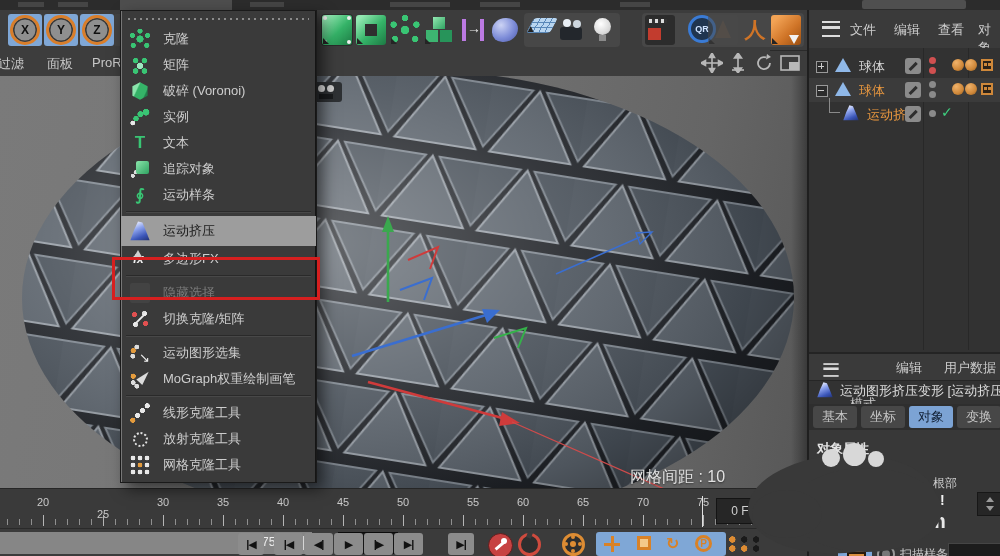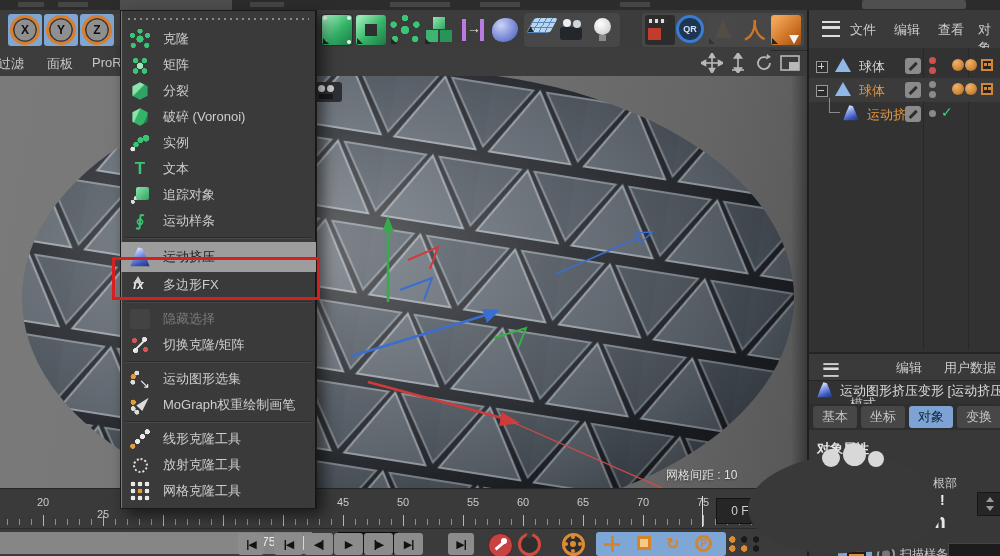--- a/index.html
+++ b/index.html
@@ -44,40 +44,40 @@
     background-image:repeating-linear-gradient(90deg,#5a88b8 0 1px,transparent 1px 6px),repeating-linear-gradient(0deg,#5a88b8 0 1px,transparent 1px 5px);}
   .v-cam{background:none;}
   .v-cam::before{content:"";position:absolute;left:3px;top:12px;width:22px;height:13px;background:#23272c;border-radius:3px;}
   .v-cam::after{content:"";position:absolute;left:6px;top:4px;width:8px;height:8px;border-radius:50%;background:#e8eef4;box-shadow:10px 1px 0 0 #cdd6de;border:none;}
   .v-bulb{background:none;}
   .v-bulb::before{content:"";position:absolute;left:6px;top:3px;width:17px;height:17px;border-radius:50%;background:radial-gradient(circle at 40% 35%,#ffffff,#d8d8d8 65%,#9d9d9d);}
   .v-bulb::after{content:"";position:absolute;left:11px;top:20px;width:7px;height:6px;background:#8a8a8a;border:none;}
   .r-clap{background:#2c2c2c;}
   .r-clap::before{content:"";position:absolute;left:3px;top:13px;width:13px;height:12px;background:#c23c2e;}
   .r-clap::after{content:"";position:absolute;left:4px;top:4px;width:18px;height:4px;background:repeating-linear-gradient(90deg,#ddd 0 3px,#333 3px 6px);border:none;}
-  .r-qr{background:#1f3550;border:3px solid #3a7bd5;border-radius:50%;width:22px;height:22px;color:#cfe3ff;font-weight:bold;font-size:9px;display:flex;align-items:center;justify-content:center;}
+  .r-qr{background:#1f3550;border:3px solid #3a7bd5;border-radius:50%;width:22px;height:22px;color:#cfe3ff;font-weight:bold;font-size:9px;display:flex;align-items:center;justify-content:center;margin-left:12px;}
   .r-qr::after{display:none;}
   .r-dim{background:#4a4a4a;opacity:.55;}
   .r-dim::before{content:"";position:absolute;left:7px;top:5px;width:16px;height:18px;background:#6b5a4a;clip-path:polygon(50% 0,100% 100%,0 100%);opacity:.6;}
   .r-joint{background:none;color:#cf7427;font-size:21px;font-weight:bold;text-align:center;line-height:30px;}
   .r-joint::after{display:none;}
   .r-cubedown{background:linear-gradient(135deg,#f2a355 15%,#cf7427 60%,#9a4f12);}
   .r-cubedown::before{content:"";position:absolute;right:2px;bottom:1px;border-left:5px solid transparent;border-right:5px solid transparent;border-top:9px solid #f2f2f2;}
   
   .vpmenu{left:0;top:50px;width:770px;height:26px;background:#3d3d3d;border-bottom:1px solid #282828;color:#c8c8c8;font-size:13px;}
   .vpmenu span{position:absolute;top:5px;}
   .viewctl{position:absolute;top:3px;width:22px;height:20px;}
   
   .viewport{left:0;top:76px;width:807px;height:412px;overflow:hidden;
     background:linear-gradient(100deg,#7a7a7a 0%,#757575 45%,#656565 82%,#575757 100%);}
   .vright{left:791px;top:76px;width:16px;height:412px;background:linear-gradient(90deg,rgba(0,0,0,0) ,rgba(0,0,0,.35));}
   .camicon{position:absolute;left:314px;top:6px;width:28px;height:20px;background:#2e3134;border-radius:3px;}
   .camicon::before{content:"";position:absolute;left:4px;top:3px;width:7px;height:7px;border-radius:50%;background:#e6e6e6;box-shadow:9px 0 0 0 #cfcfcf;}
   .camicon::after{content:"";position:absolute;left:5px;top:12px;width:14px;height:5px;background:#191b1d;}
-  .gridlabel{position:absolute;left:666px;top:391px;color:#e2e2e2;font-size:12px;text-shadow:0 1px 2px rgba(0,0,0,.5);text-align:right;}
+  .gridlabel{position:absolute;left:630px;top:391px;color:#e2e2e2;font-size:16px;text-shadow:0 1px 2px rgba(0,0,0,.5);text-align:right;}
   
   .menu{left:120px;top:10px;width:195px;background:#3a3a3a;border:1px solid #1a1a1a;z-index:70;
         box-shadow:1px 0 0 #777 inset,-1px 0 0 #151515 inset,6px 6px 14px rgba(0,0,0,.55);padding:3px 0 4px 0;}
   .tear{height:6px;margin:2px 7px 4px 7px;background:repeating-linear-gradient(90deg,#8a8a8a 0 2px,transparent 2px 6px);background-size:100% 2px;background-repeat:no-repeat;background-position:center;}
   .mi{display:flex;align-items:center;height:26px;padding:0 6px 0 9px;gap:13px;color:#cdcdcd;font-size:13px;white-space:nowrap;}
   .mi.hl{background:#9d9d9d;color:#1c1c1c;height:30px;}
   .mi.dis{color:#7a7a7a;}
   .msep{height:0;border-top:1px solid #2a2a2a;border-bottom:1px solid #484848;margin:3px 5px;}
   .subarrow{margin-left:auto;}
   .subarrow::after{content:"▶";font-size:9px;color:#c0c0c0;}
@@ -486,24 +486,20 @@
     <div class="tear"></div>
     <div class="mi">
       <span class="mic ic-clone"></span>
       <span>克隆</span>
     </div>
     <div class="mi">
       <span class="mic ic-matrix"></span>
       <span>矩阵</span>
     </div>
     <div class="mi">
-      <span class="mic ic-fracture"></span>
-      <span>分裂</span>
-    </div>
-    <div class="mi">
       <span class="mic ic-voronoi"></span>
       <span>破碎 (Voronoi)</span>
     </div>
     <div class="mi">
       <span class="mic ic-instance"></span>
       <span>实例</span>
     </div>
     <div class="mi">
       <span class="mic ic-text"></span>
       <span>文本</span>

